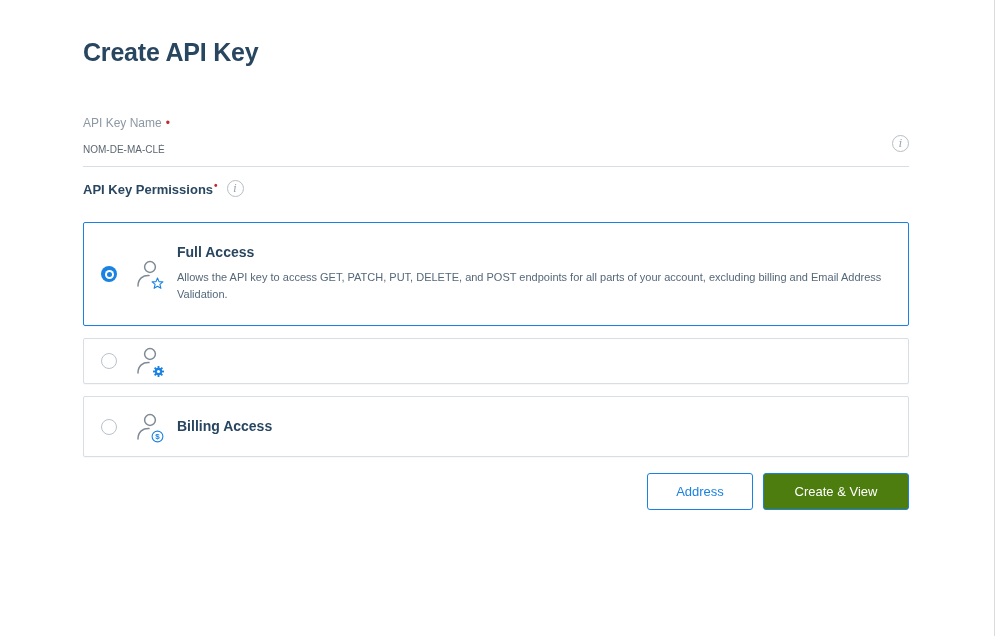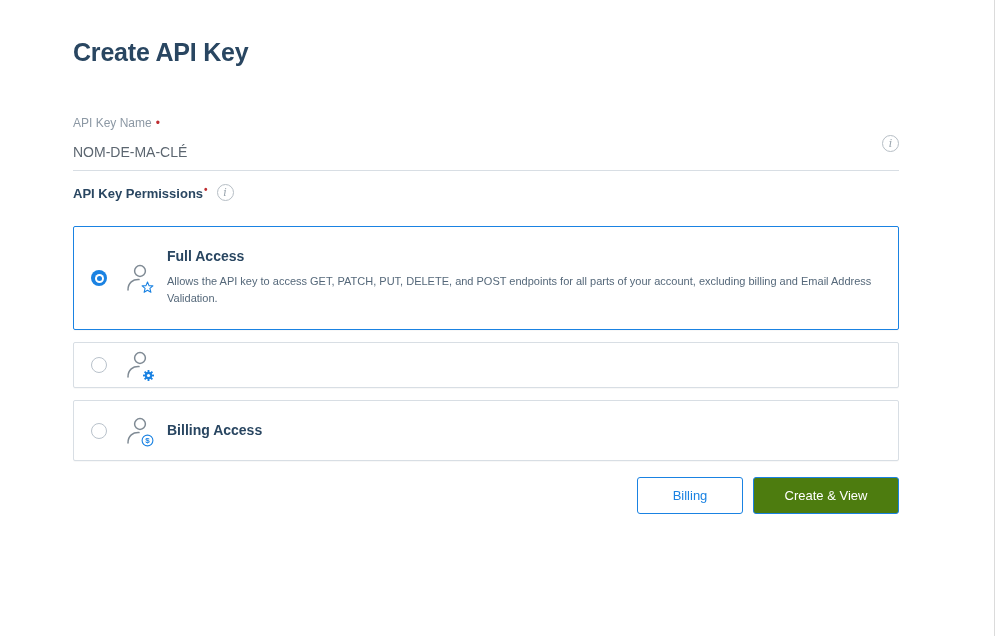--- a/index.html
+++ b/index.html
@@ -2,34 +2,34 @@
 <html><head>
 <meta charset="utf-8">
 <style>
   * { box-sizing: border-box; }
   html, body { margin: 0; padding: 0; }
   body {
     width: 1006px; height: 636px; background: #ffffff;
     font-family: "Liberation Sans", sans-serif;
     position: relative; overflow: hidden;
   }
-  .page { position: absolute; left: 73px; top: 38px; width: 826px; }
+  .page { position: absolute; left: 83px; top: 38px; width: 826px; }
 
   h1.page-title {
     margin: 0; font-size: 25px; line-height: 28px; font-weight: bold;
     color: #294661; letter-spacing: -0.2px;
   }
 
   
   .name-field { margin-top: 50px; }
   .field-label { font-size: 12px; color: #8C98A4; line-height: 14px; }
   .req { color: #BE2C30; margin-left: 4px; font-size: 12px; }
   .input-row { position: relative; border-bottom: 1px solid #D8DEE4; margin-top: 2px; padding: 3px 34px 9px 0; }
   input.name-input {
-    border: none; outline: none; width: 100%; font-size: 14px; color: #5C6670;
+    border: none; outline: none; width: 100%; font-size: 10px; color: #5C6670;
     font-family: inherit; padding: 0; background: transparent; margin-top: 9px;
   }
   .info-icon {
     display: inline-flex; align-items: center; justify-content: center;
     width: 17px; height: 17px; border: 1px solid #B6BEC5; border-radius: 50%;
     color: #9AA5AE; font-family: "DejaVu Serif", serif; font-style: italic;
     font-size: 11px; line-height: 1; flex: 0 0 auto; background: #fff;
   }
   .info-icon::before { content: "i"; }
   .input-row .info-icon { position: absolute; right: 0; top: 3px; }
@@ -158,19 +158,19 @@
         </svg>
       </div>
       <div class="option-text">
         <div class="option-title">Billing Access</div>
       </div>
     </div>
 
   </div>
 
   <div class="actions">
-    <button class="btn btn-cancel">Billing</button>
+    <button class="btn btn-cancel">Address</button>
     <button class="btn btn-primary">Create &amp; View</button>
   </div>
 
 </div>
 
 <div class="scroll-line"></div>
 
 </body></html>

